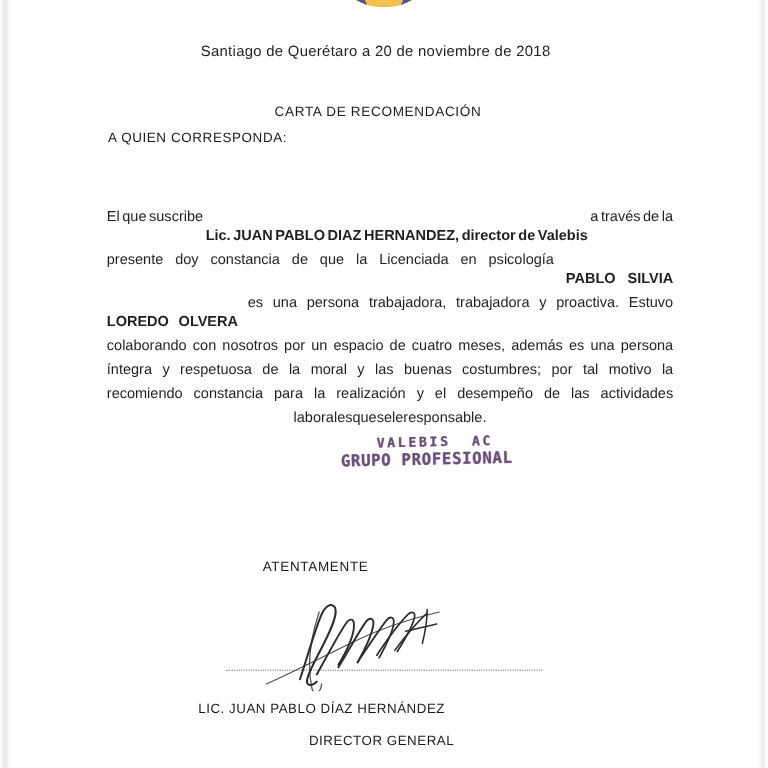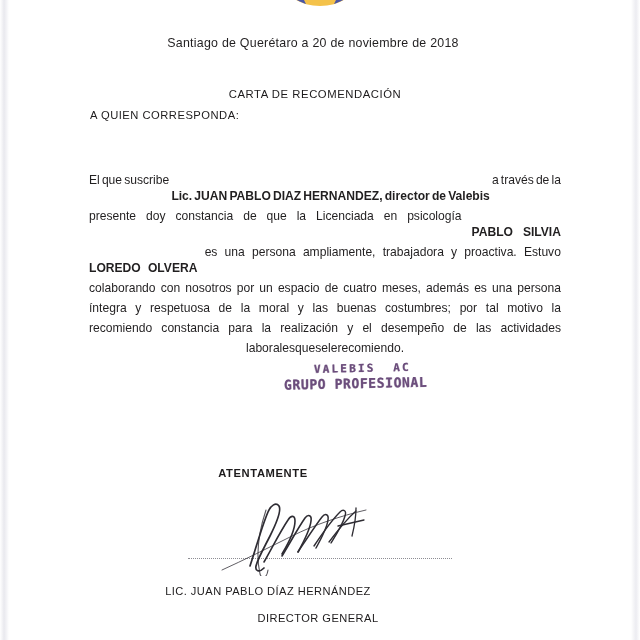--- a/index.html
+++ b/index.html
@@ -148,21 +148,20 @@
   #closing {
     top: 467px;
     left: 0;
     width: 532px;
     text-align: center;
     padding-right: 6px;
     box-sizing: border-box;
     font-size: 11.2px;
     letter-spacing: 0.6px;
     color: #1d1b1c;
-    font-weight: bold;
   }
 
   #signature-area {
     position: absolute;
     top: 496px;
     left: 0;
     width: 640px;
     height: 80px;
   }
   #signature-line {
@@ -226,25 +225,25 @@
 
   <div class="doc-text" id="date-line">Santiago de Querétaro a 20 de noviembre de 2018</div>
 
   <div class="doc-text" id="doc-title">CARTA DE RECOMENDACIÓN</div>
 
   <div class="doc-text" id="salutation">A QUIEN CORRESPONDA:</div>
 
   <div id="body-block">
       <div class="body-line justify"><span class="w">El</span><span class="w">que</span><span class="w">suscribe</span><span class="w bold">Lic.</span><span class="w bold">JUAN</span><span class="w bold">PABLO</span><span class="w bold">DIAZ</span><span class="w bold">HERNANDEZ,</span><span class="w bold">director</span><span class="w bold">de</span><span class="w bold">Valebis</span><span class="w">a</span><span class="w">través</span><span class="w">de</span><span class="w">la</span></div>
       <div class="body-line justify"><span class="w">presente</span><span class="w">doy</span><span class="w">constancia</span><span class="w">de</span><span class="w">que</span><span class="w">la</span><span class="w">Licenciada</span><span class="w">en</span><span class="w">psicología</span><span class="w bold">PABLO</span><span class="w bold">SILVIA</span></div>
-      <div class="body-line justify"><span class="w bold">LOREDO</span><span class="w bold">OLVERA</span><span class="w">es</span><span class="w">una</span><span class="w">persona</span><span class="w">ampliamente,</span><span class="w">trabajadora</span><span class="w">y</span><span class="w">proactiva.</span><span class="w">Estuvo</span></div>
+      <div class="body-line justify"><span class="w bold">LOREDO</span><span class="w bold">OLVERA</span><span class="w">es</span><span class="w">una</span><span class="w">persona</span><span class="w">trabajadora,</span><span class="w">trabajadora</span><span class="w">y</span><span class="w">proactiva.</span><span class="w">Estuvo</span></div>
       <div class="body-line justify"><span class="w">colaborando</span><span class="w">con</span><span class="w">nosotros</span><span class="w">por</span><span class="w">un</span><span class="w">espacio</span><span class="w">de</span><span class="w">cuatro</span><span class="w">meses,</span><span class="w">además</span><span class="w">es</span><span class="w">una</span><span class="w">persona</span></div>
       <div class="body-line justify"><span class="w">íntegra</span><span class="w">y</span><span class="w">respetuosa</span><span class="w">de</span><span class="w">la</span><span class="w">moral</span><span class="w">y</span><span class="w">las</span><span class="w">buenas</span><span class="w">costumbres;</span><span class="w">por</span><span class="w">tal</span><span class="w">motivo</span><span class="w">la</span></div>
       <div class="body-line justify"><span class="w">recomiendo</span><span class="w">constancia</span><span class="w">para</span><span class="w">la</span><span class="w">realización</span><span class="w">y</span><span class="w">el</span><span class="w">desempeño</span><span class="w">de</span><span class="w">las</span><span class="w">actividades</span></div>
-      <div class="body-line last"><span class="w">laborales</span><span class="w">que</span><span class="w">se</span><span class="w">le</span><span class="w">recomiendo.</span></div>
+      <div class="body-line last"><span class="w">laborales</span><span class="w">que</span><span class="w">se</span><span class="w">le</span><span class="w">responsable.</span></div>
     </div>
 
   <div id="stamp">
     <div class="stamp-line" id="stamp-line-1">VALEBIS  AC</div>
     <div class="stamp-line" id="stamp-line-2">GRUPO PROFESIONAL</div>
   </div>
 
   <div class="doc-text" id="closing">ATENTAMENTE</div>
 
   <div id="signature-area">

